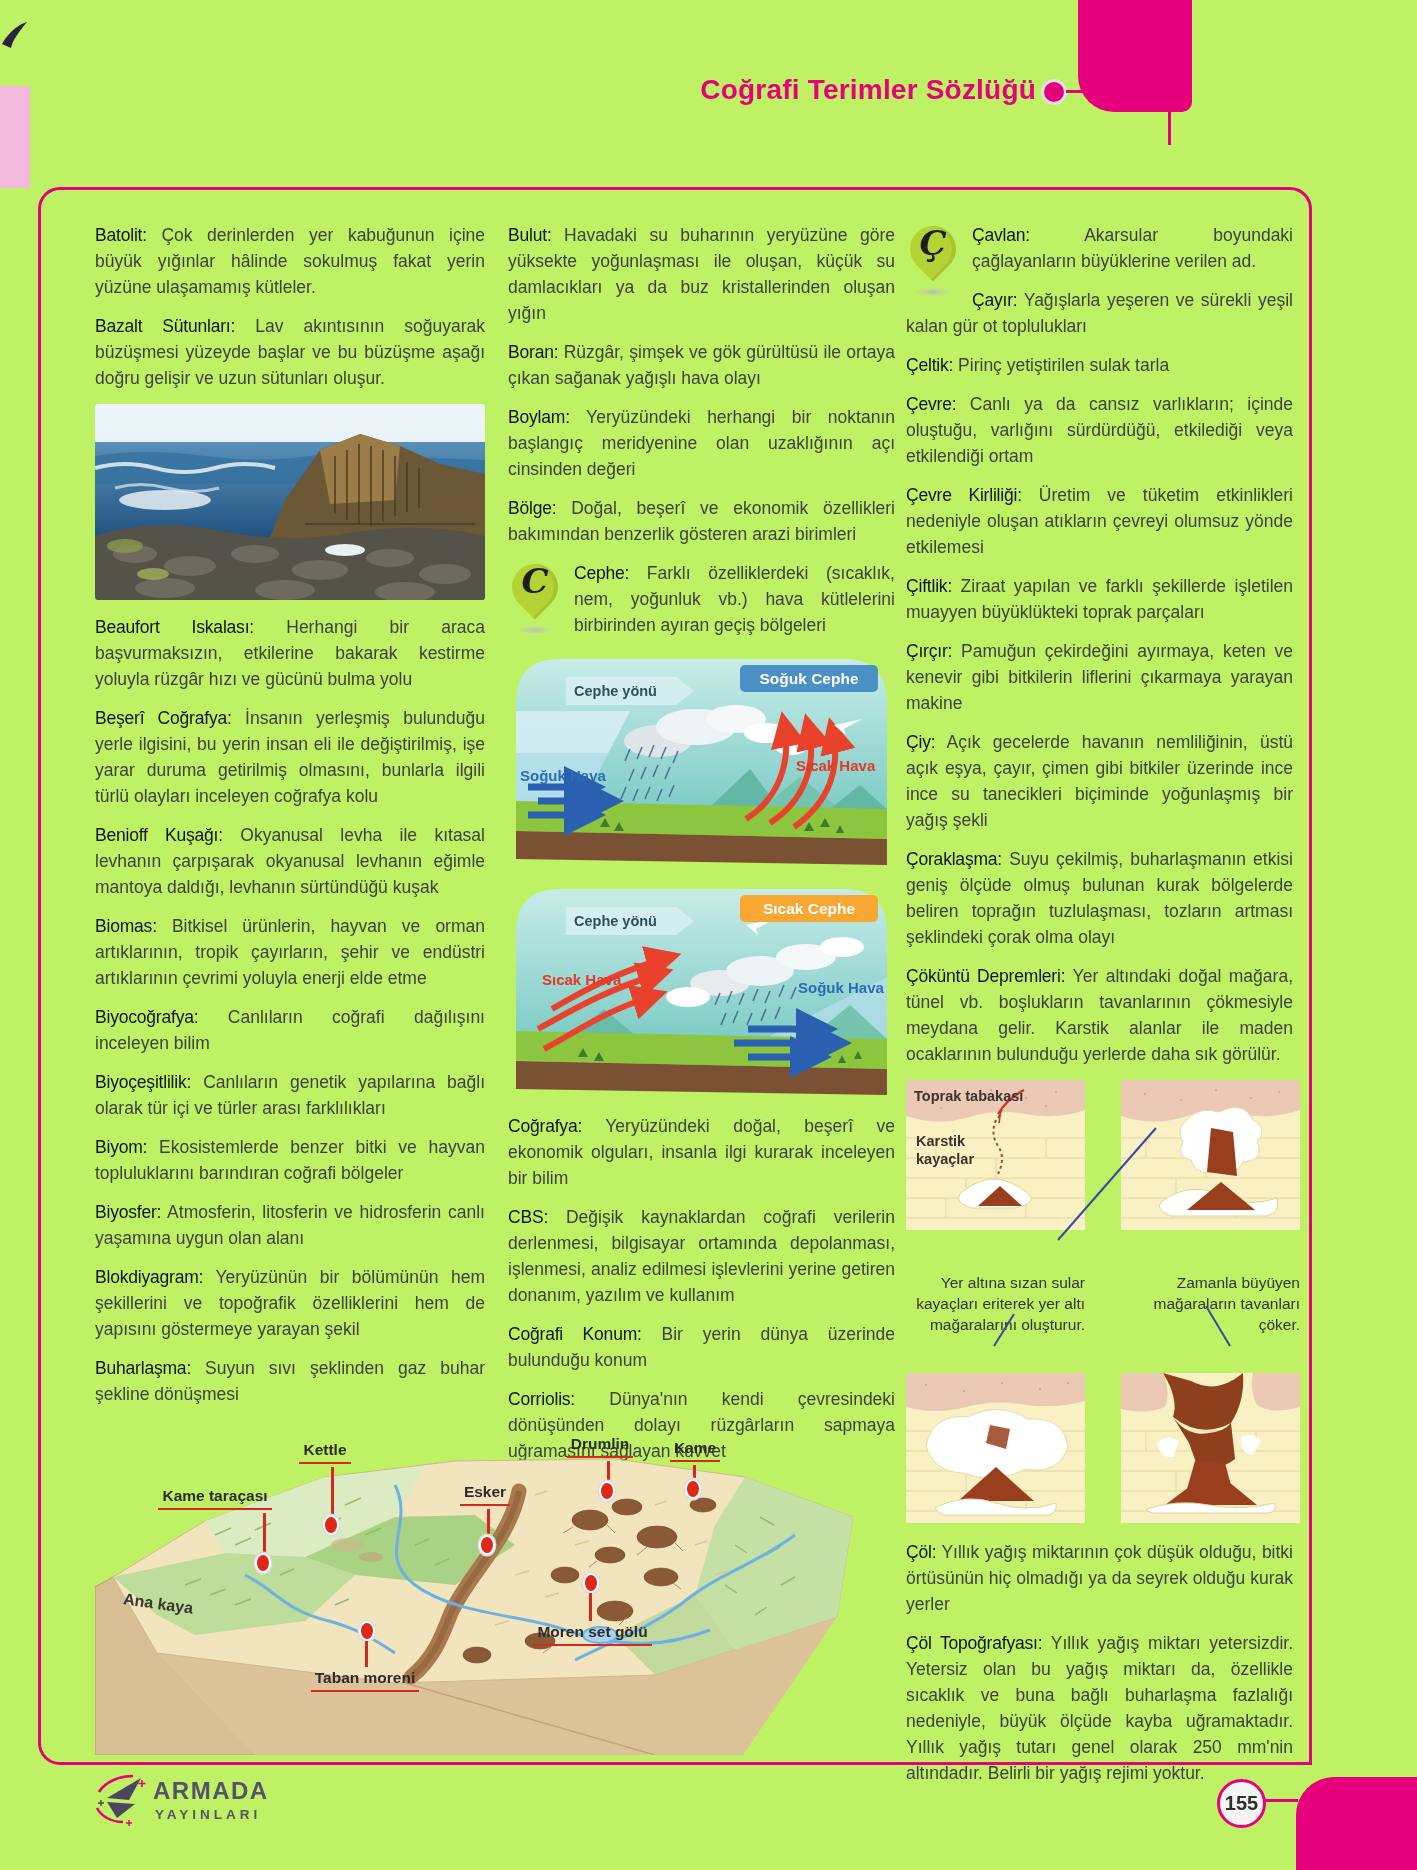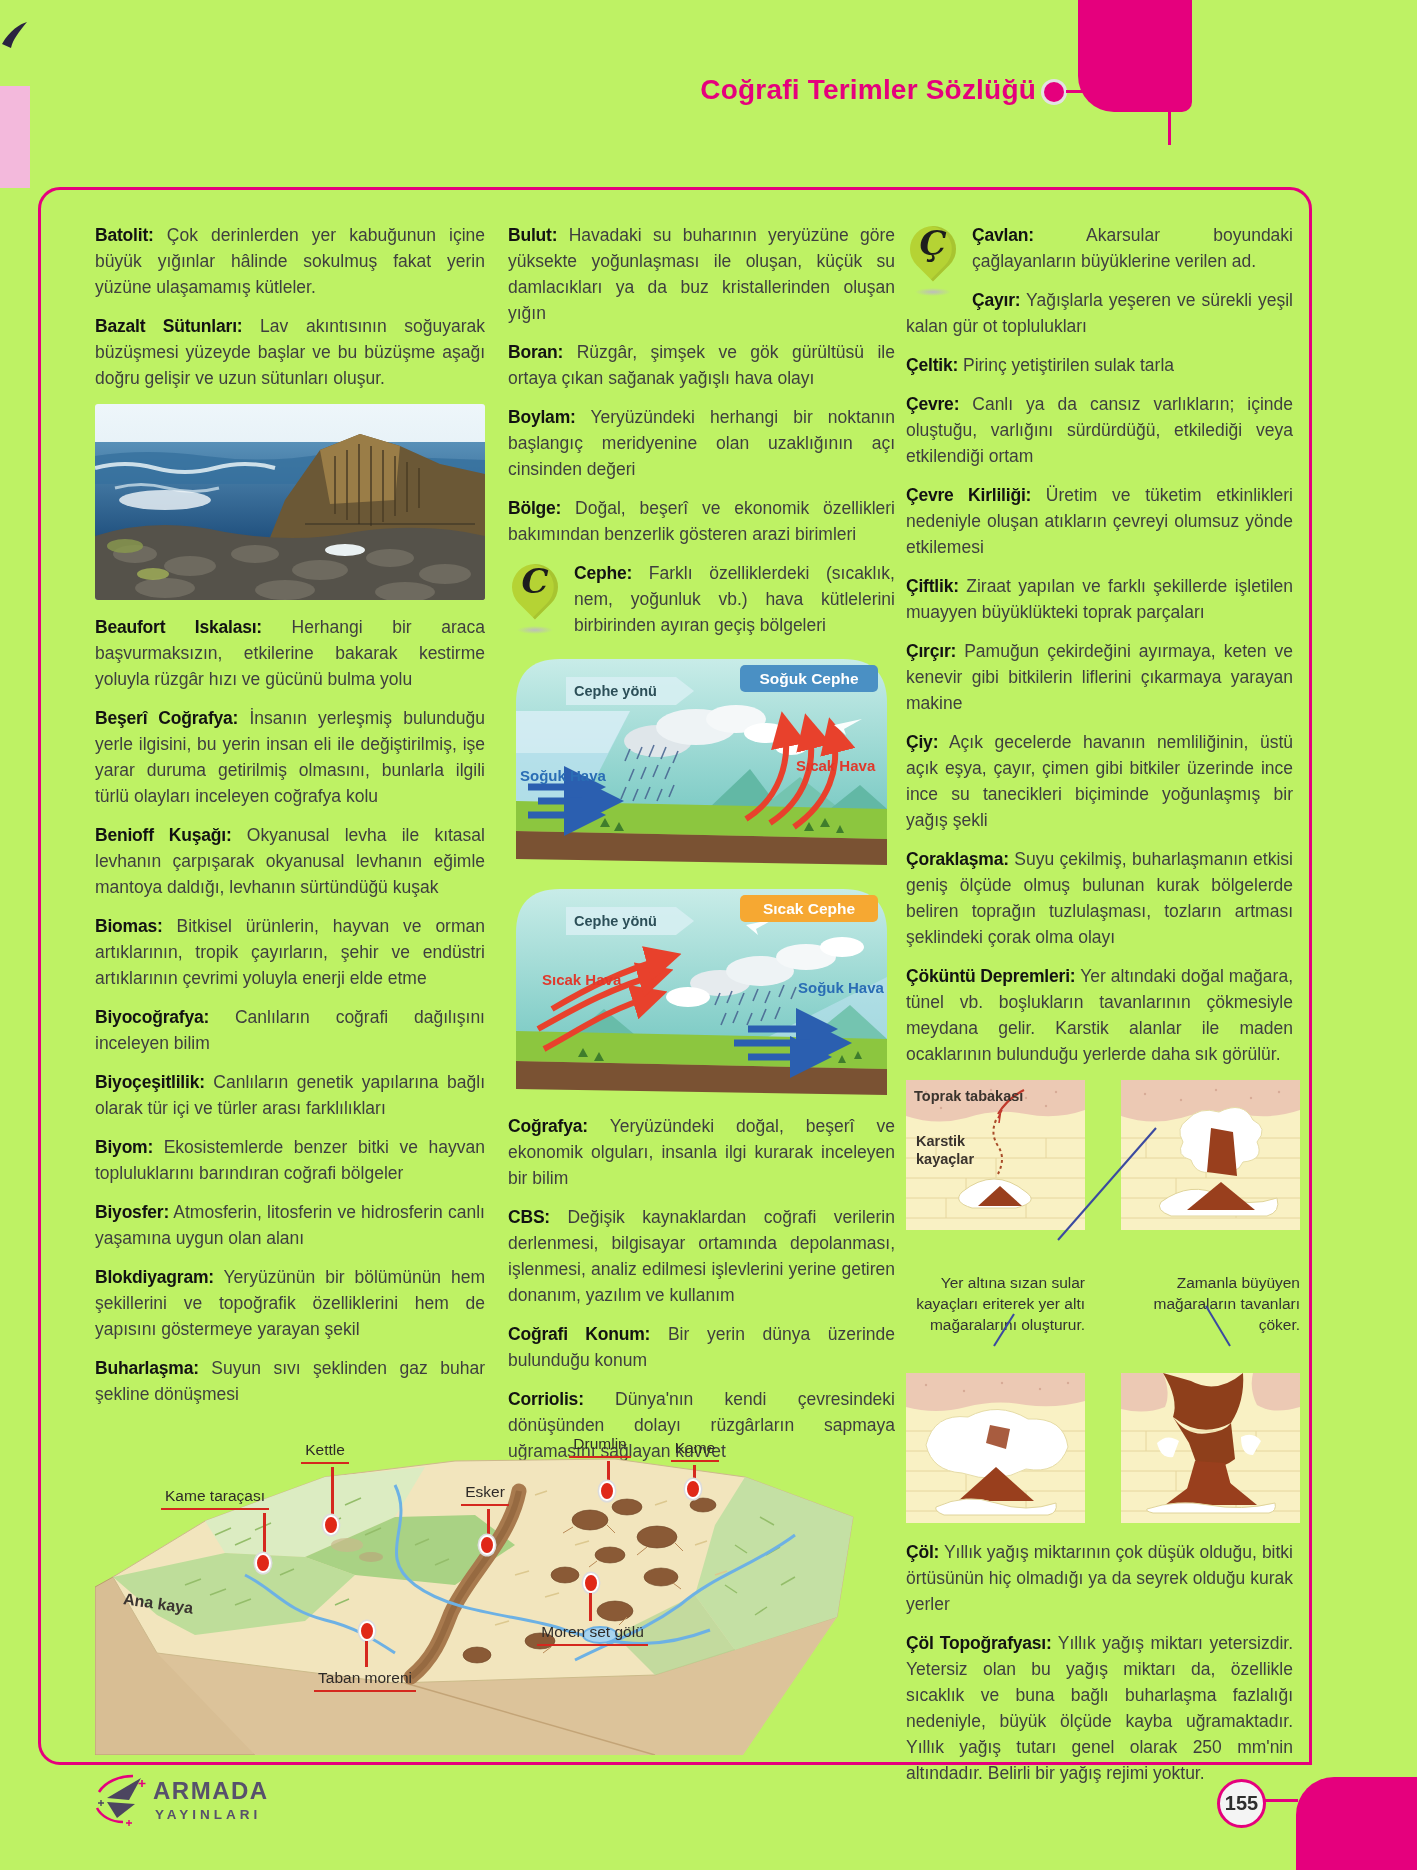--- a/index.html
+++ b/index.html
@@ -19,21 +19,21 @@
                     border-bottom-left-radius:36px;border-bottom-right-radius:10px;}
   .corner-block-bottom{position:absolute;left:1296px;top:1777px;width:121px;height:93px;background:#e5007d;
                        border-top-left-radius:38px;}
   .main-frame{position:absolute;left:38px;top:187px;width:1268px;height:1572px;
               border:3.5px solid #e5007d;border-radius:22px 22px 0 22px;}
 
   
   .gcol{position:absolute;top:222px;width:390px;}
   .col1{left:95px;} .col2{left:508px;width:387px;} .col3{left:906px;width:387px;}
   .entry{margin:0 0 13px;font-size:17.5px;line-height:26px;color:#3f3f3f;text-align:justify;}
-  .term{font-weight:bold;color:#121212;letter-spacing:-.2px;}
+  .term{font-weight:normal;color:#121212;letter-spacing:-.2px;}
   .lead-wrap{overflow:visible;}
 
   
   .pin{position:relative;float:left;width:54px;height:72px;margin:2px 12px 0 0;}
   .pin .bulb{position:absolute;left:4px;top:2px;width:46px;height:46px;background:#b5d334;
              border-radius:50% 50% 50% 0;transform:rotate(-45deg);
              box-shadow:inset -3px -3px 0 rgba(0,0,0,.07);}
   .pin .letter{position:absolute;left:0;top:6px;width:54px;text-align:center;
                font-family:"DejaVu Serif",serif;font-style:italic;font-weight:bold;
                font-size:34px;color:#1d1d1d;}
@@ -48,21 +48,21 @@
   .karst-fig{position:relative;width:372px;margin:8px 0 16px;
              display:grid;grid-template-columns:179px 179px;column-gap:14px;row-gap:8px;gap:36px;}
   .karst-caption{font-size:15.5px;line-height:21px;color:#333;text-align:right;font-weight:normal;
                  padding:2px 0;}
   .karst-connectors{position:absolute;left:0;top:0;pointer-events:none;}
 
   
   .glacier-fig{position:absolute;left:95px;top:1425px;width:790px;height:330px;}
   .glabel{position:absolute;text-align:center;}
   .glabel-text{display:inline-block;border-bottom:2.5px solid #d5281e;padding:0 4px 3px;
-               font-weight:normal;font-size:15.5px;color:#2e2a28;white-space:nowrap;}
+               font-weight:bold;font-size:15.5px;color:#2e2a28;white-space:nowrap;}
   .vline{position:absolute;width:2.5px;background:#d5281e;}
   .gpin{position:absolute;width:12px;height:16px;border-radius:50%;background:#e02818;
         border:2px solid #fff;box-shadow:0 0 0 1.5px #dcdcdc;}
   .bedrock-label{position:absolute;left:28px;top:170px;font-weight:bold;font-size:16px;color:#3a3430;
                  transform:rotate(8deg);} 
   .page-circle{position:absolute;left:1217px;top:1779px;width:43px;height:43px;border-radius:50%;
                border:3.5px solid #e5007d;background:#f4f4f4;display:flex;align-items:center;
                justify-content:center;font-size:20px;font-weight:bold;color:#2e2e2e;}
   .page-line{position:absolute;left:1264px;top:1799px;width:34px;height:3px;background:#e5007d;}
 </style>

